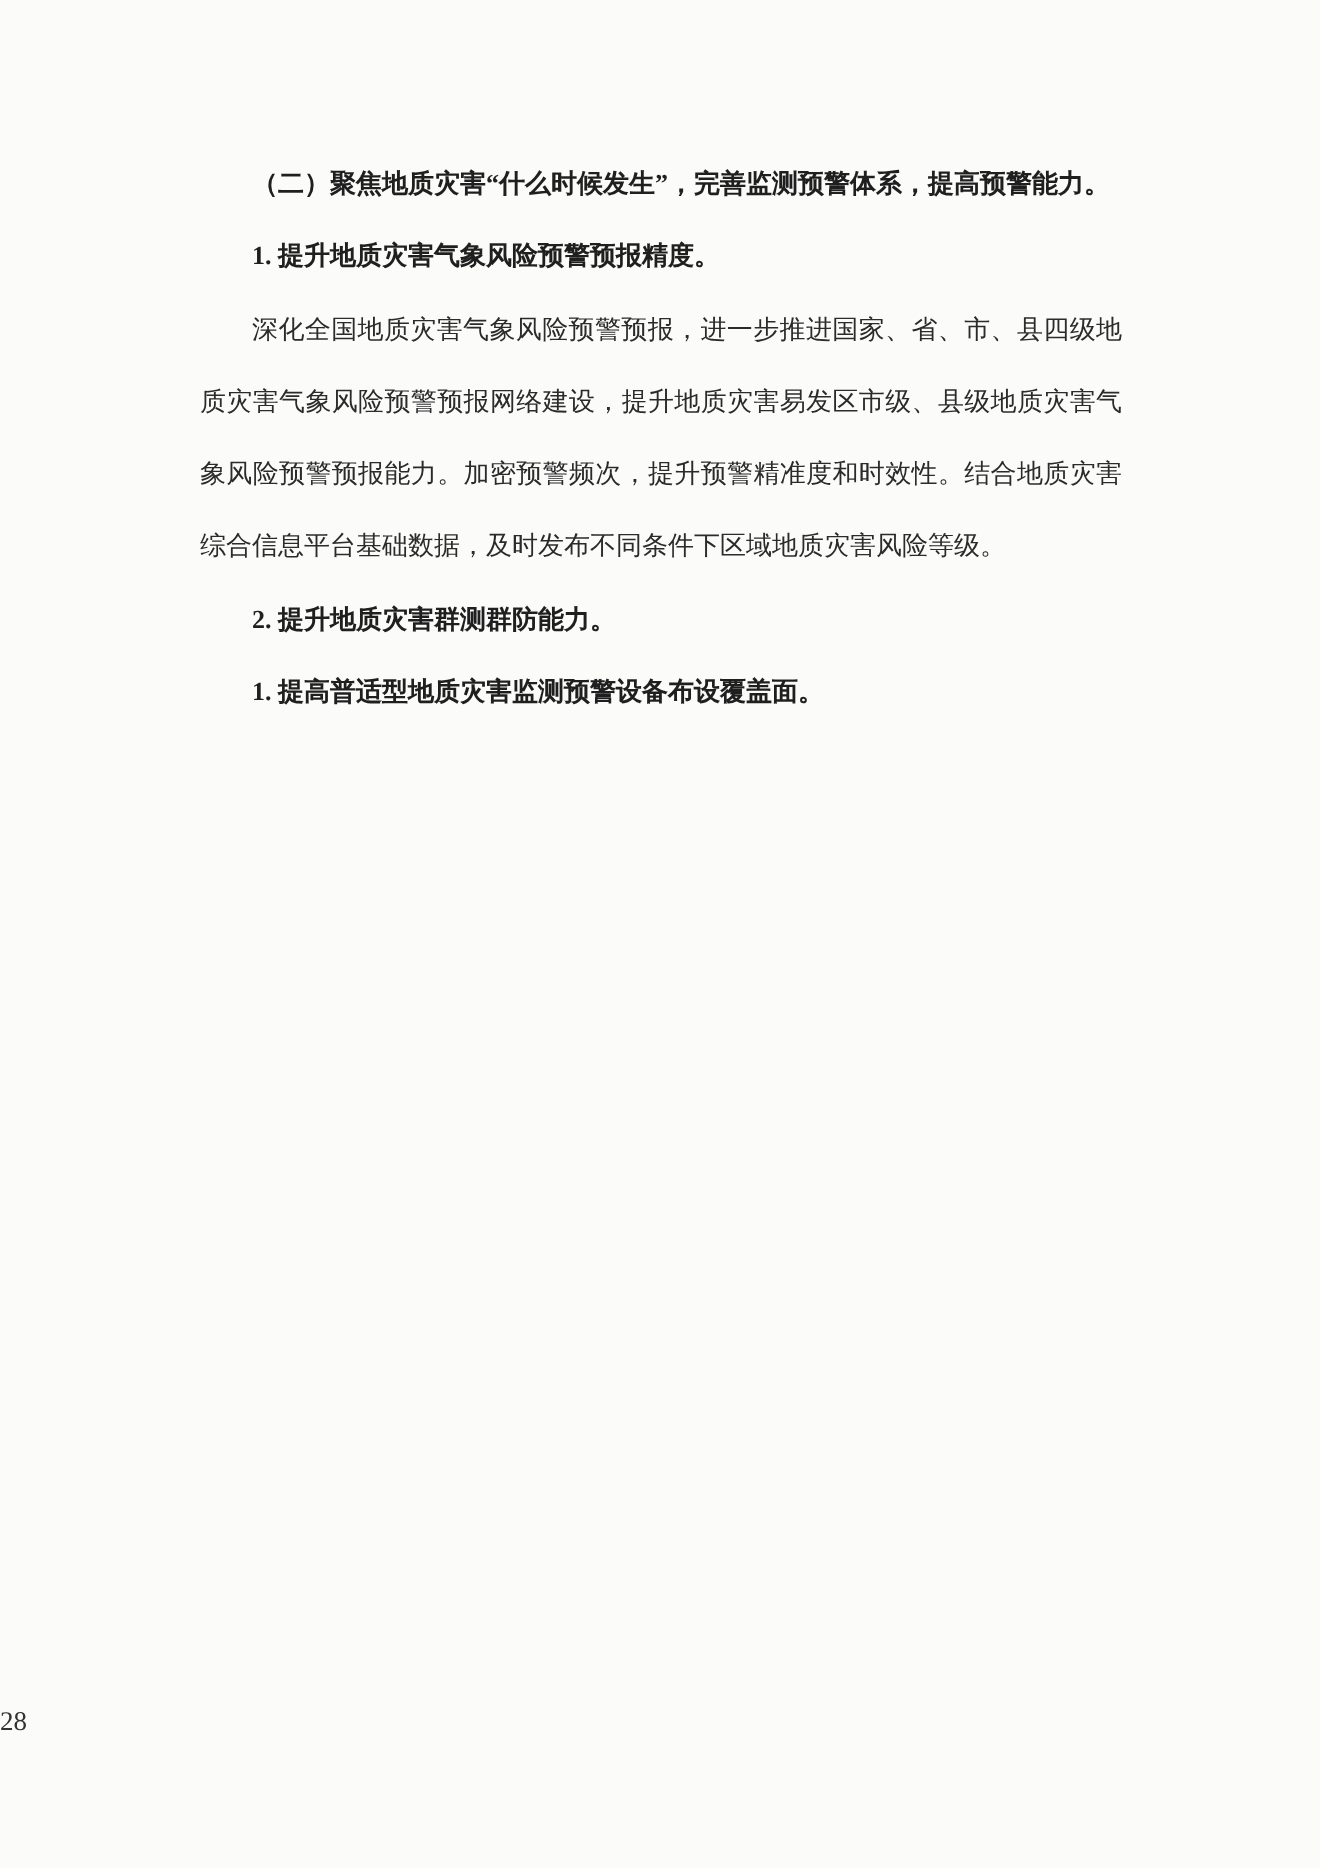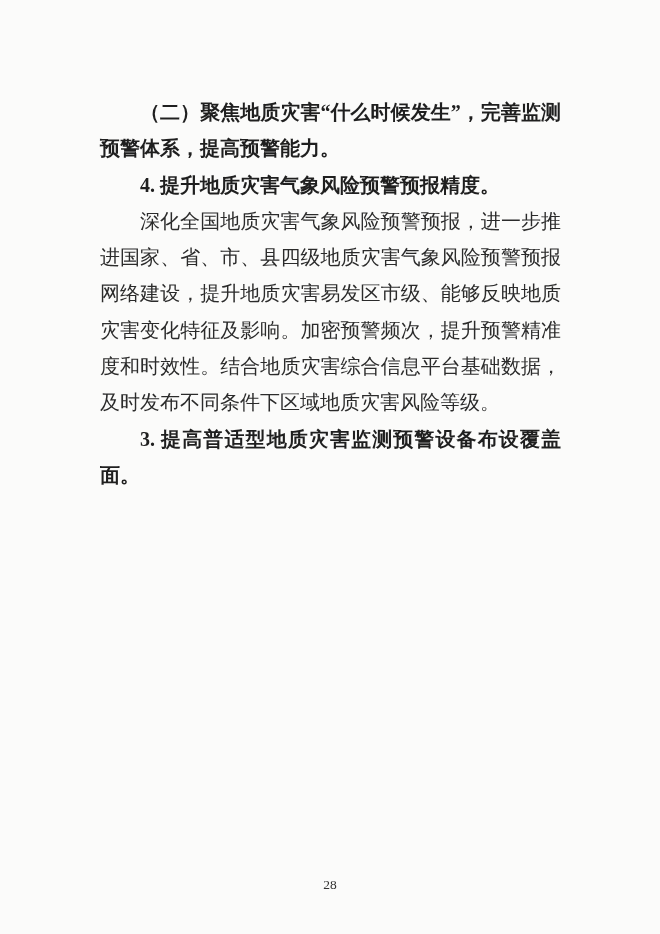--- a/index.html
+++ b/index.html
@@ -11,23 +11,23 @@
     width: 660px;
     height: 934px;
     background: #fbfbfa;
     font-family: "Liberation Serif", "DejaVu Serif", serif;
     color: #2b2b2b;
     overflow: hidden;
   }
   .doc-content {
     position: absolute;
     left: 100px;
-    top: 94px;
+    top: 74px;
     width: 461px;
-    font-size: 20px;
+    font-size: 13px;
     line-height: 36.3px;
     text-align: justify;
     text-justify: inter-character;
   }
   .doc-content p {
     margin: 0;
     padding: 0;
     text-indent: 2em;
   }
   .para-heading {
@@ -35,30 +35,29 @@
     color: #1f1f1f;
   }
   .para-body {
     font-weight: 400;
   }
   .page-number {
     position: absolute;
     top: 851px;
     left: 0;
     width: 660px;
-    text-align: center;
     font-size: 13.5px;
     line-height: 20px;
     color: #333333;
-    margin-top: 24px;
   }
 </style>
 </head>
 <body>
 
 <div class="doc-content">
   <p class="para-heading">（二）聚焦地质灾害“什么时候发生”，完善监测预警体系，提高预警能力。</p>
-  <p class="para-heading">4. 提升地质灾害气象风险预警预报精度。</p>
-  <p class="para-body">深化全国地质灾害气象风险预警预报，进一步推进国家、省、市、县四级地质灾害气象风险预警预报网络建设，提升地质灾害易发区市级、能够反映地质灾害变化特征及影响。加密预警频次，提升预警精准度和时效性。结合地质灾害综合信息平台基础数据，及时发布不同条件下区域地质灾害风险等级。</p>
-  <p class="para-heading">3. 提高普适型地质灾害监测预警设备布设覆盖面。</p>
+  <p class="para-heading">1. 提升地质灾害气象风险预警预报精度。</p>
+  <p class="para-body">深化全国地质灾害气象风险预警预报，进一步推进国家、省、市、县四级地质灾害气象风险预警预报网络建设，提升地质灾害易发区市级、县级地质灾害气象风险预警预报能力。加密预警频次，提升预警精准度和时效性。结合地质灾害综合信息平台基础数据，及时发布不同条件下区域地质灾害风险等级。</p>
+  <p class="para-heading">2. 提升地质灾害群测群防能力。</p>
+  <p class="para-heading">1. 提高普适型地质灾害监测预警设备布设覆盖面。</p>
 </div>
 
 <div class="page-number">28</div>
 
 </body></html>

